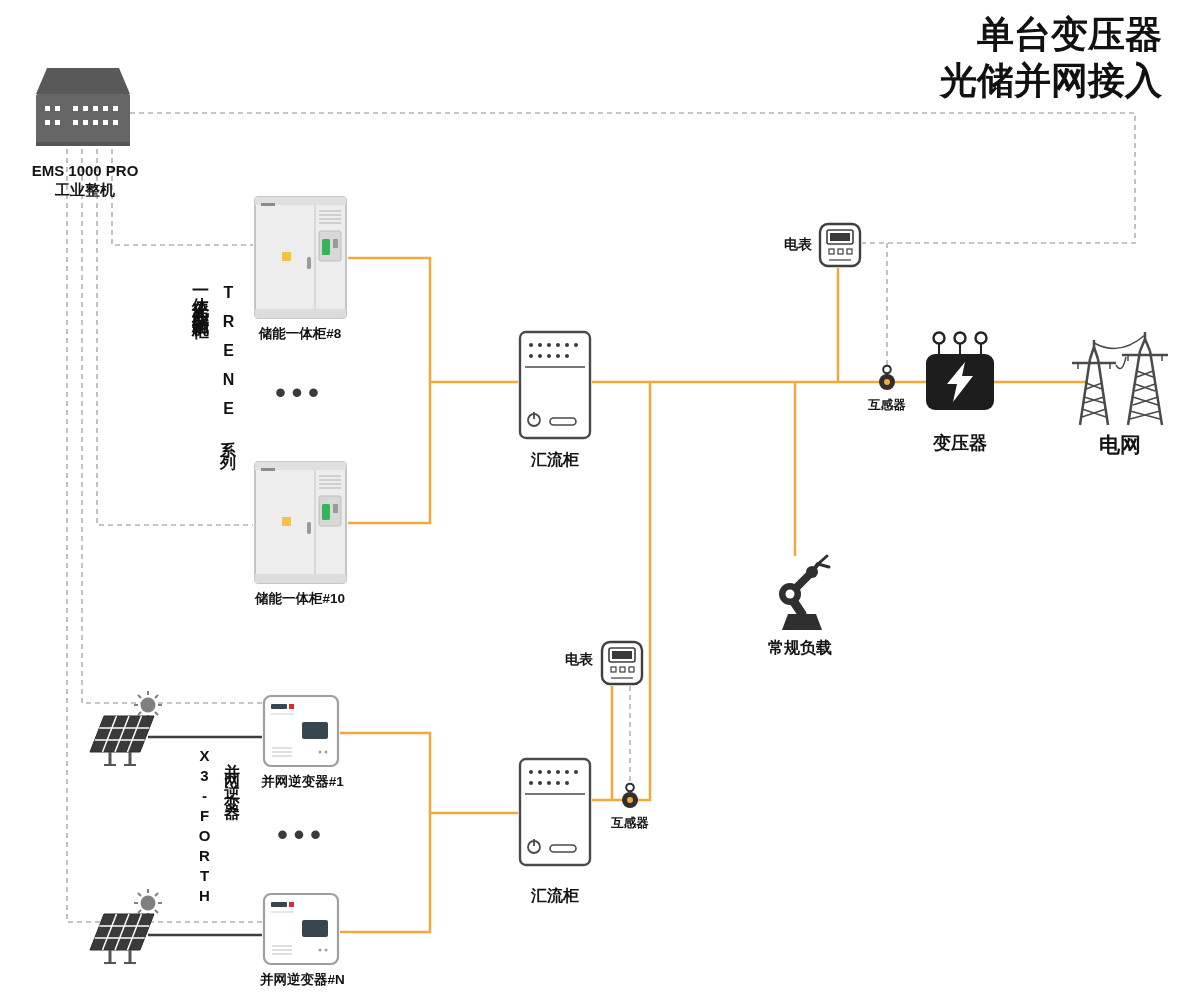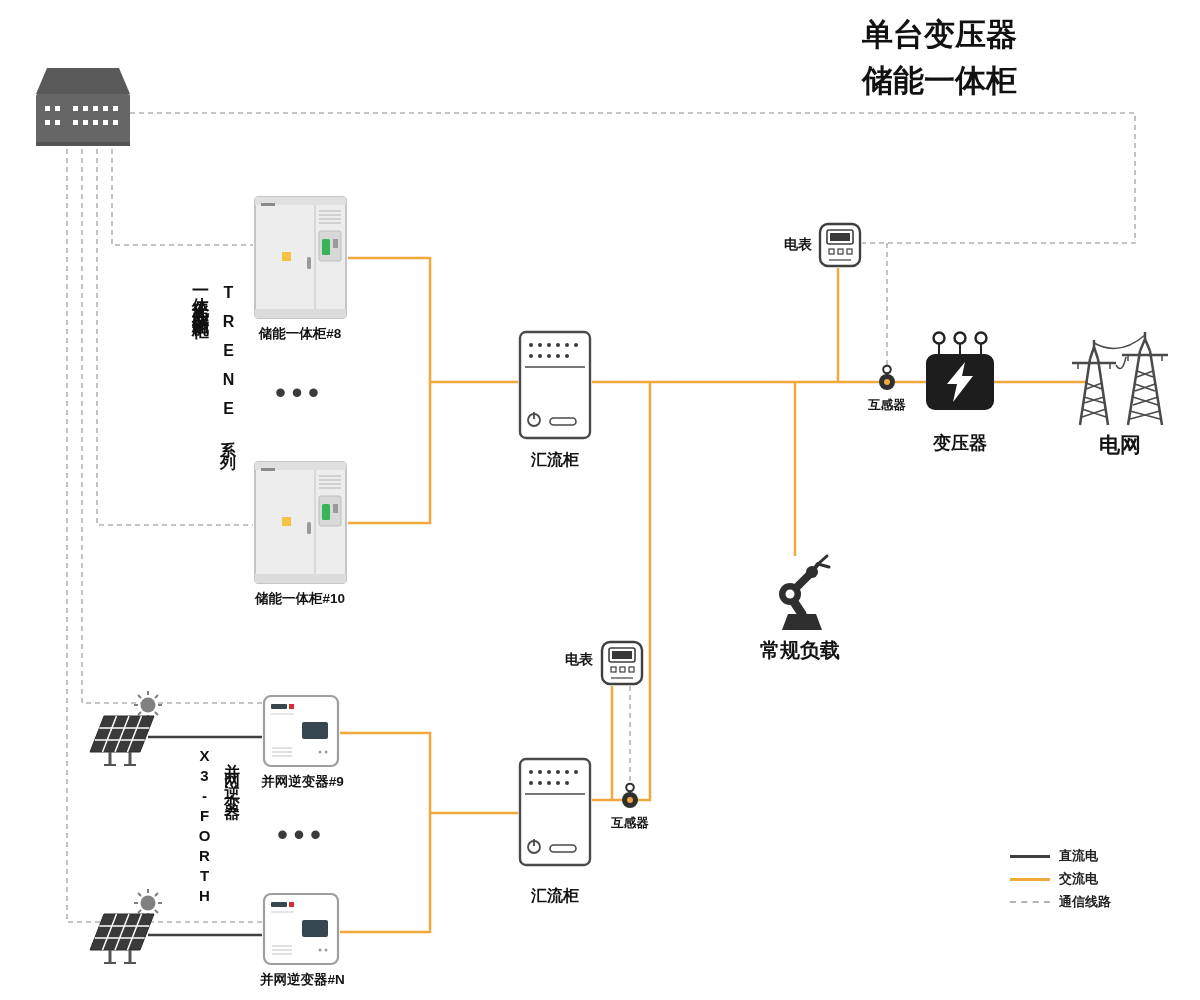--- a/index.html
+++ b/index.html
@@ -3,21 +3,21 @@
 <meta charset="utf-8">
 <style>
   html,body{margin:0;padding:0;background:#fff;}
   #canvas{
     position:relative;width:1200px;height:1000px;background:#fff;overflow:hidden;
     font-family:"Liberation Sans","DejaVu Sans",sans-serif;color:#141414;
   }
   #wires{position:absolute;left:0;top:0;z-index:1;}
   .icon,.lbl,.vtext,.dots,.title,.legend{position:absolute;z-index:2;}
   .lbl{font-weight:700;color:#141414;text-align:center;line-height:1.25;}
-  .title{text-align:left;font-weight:700;font-size:31px;line-height:46px;color:#111;}
+  .title{text-align:right;font-weight:700;font-size:37px;line-height:46px;color:#111;}
   .vtext{writing-mode:vertical-rl;text-orientation:upright;font-weight:700;color:#111;}
   .dots{font-size:30px;line-height:30px;letter-spacing:6px;color:#3a3a3a;text-align:center;font-weight:700;}
   .legend{width:170px;}
   .legend-row{display:flex;align-items:center;height:16px;margin-bottom:7px;}
   .legend-sample{width:40px;height:0;margin-right:9px;}
   .legend-sample.dc{border-top:3px solid #3f3f3f;}
   .legend-sample.ac{border-top:3px solid #F2A93B;}
   .legend-sample.comm{border-top:2px dashed #b3b3b3;}
   .legend-label{font-size:13px;font-weight:600;color:#222;}
 </style>
@@ -52,21 +52,21 @@
       <path d="M838,268 V382"></path>
       <path d="M592,800 H650 V382"></path>
       <path d="M340,733 H430 V932 H340"></path>
       <path d="M430,813 H518"></path>
       <path d="M612,686 V800"></path>
     </g>
   </svg>
 
   <div class="title" style="top:12px;right:38px;width:300px;">
     <div>单台变压器</div>
-    <div>储能一体柜</div>
+    <div>光储并网接入</div>
   </div>
 
   <svg class="icon" style="left:33px;top:64px;" width="100" height="92" viewBox="0 0 100 92">
     <polygon points="14,4 86,4 97,30 3,30" fill="#595959"></polygon>
     <rect x="3" y="30" width="94" height="52" rx="2" fill="#666666"></rect>
     <rect x="3" y="78" width="94" height="4" fill="#555555"></rect>
     <g fill="#ffffff">
       <rect x="12" y="42" width="5" height="5"></rect>
         <rect x="22" y="42" width="5" height="5"></rect>
       <rect x="40" y="42" width="5" height="5"></rect>
@@ -76,20 +76,24 @@
         <rect x="80" y="42" width="5" height="5"></rect>
       <rect x="12" y="56" width="5" height="5"></rect>
         <rect x="22" y="56" width="5" height="5"></rect>
       <rect x="40" y="56" width="5" height="5"></rect>
         <rect x="50" y="56" width="5" height="5"></rect>
         <rect x="60" y="56" width="5" height="5"></rect>
         <rect x="70" y="56" width="5" height="5"></rect>
         <rect x="80" y="56" width="5" height="5"></rect>
     </g>
   </svg>
+  <div class="lbl" style="left:5px;top:162px;width:160px;font-size:15px;">
+    <div>EMS 1000 PRO</div>
+    <div>工业整机</div>
+  </div>
 
   <div class="vtext" style="left:189px;top:281px;font-size:17px;letter-spacing:3px;">一体化工商业储能机柜</div>
   <div class="vtext" style="left:217px;top:284px;font-size:16px;letter-spacing:12px;">TRENE系列</div>
 
   <svg class="icon" style="left:253px;top:195px;" width="95" height="125" viewBox="0 0 95 125">
     <rect x="2" y="2" width="91" height="121" rx="3" fill="#EDEDED" stroke="#b5b5b5" stroke-width="1.5"></rect>
     <rect x="2" y="2" width="91" height="8" fill="#e0e0e0"></rect>
     <rect x="8" y="8" width="14" height="3" fill="#8a8a8a"></rect>
     <line x1="62" y1="10" x2="62" y2="118" stroke="#c4c4c4" stroke-width="1"></line>
     <g stroke="#bdbdbd" stroke-width="1.2">
@@ -218,21 +222,21 @@
       <path d="M58,18 L69,21" stroke-width="3"></path>
       <line x1="52" y1="26" x2="58" y2="18" stroke-width="4"></line>
       <line x1="30" y1="48" x2="52" y2="26" stroke-width="8"></line>
       <line x1="42" y1="68" x2="30" y2="50" stroke-width="9"></line>
     </g>
     <circle cx="52" cy="26" r="6" fill="#2f2f2f"></circle>
     <circle cx="30" cy="48" r="11" fill="#2f2f2f"></circle>
     <circle cx="30" cy="48" r="4.5" fill="#ffffff"></circle>
     <polygon points="22,84 62,84 56,68 28,68" fill="#2f2f2f"></polygon>
   </svg>
-  <div class="lbl" style="left:755px;top:638px;width:90px;font-size:20px;">常规负载</div>
+  <div class="lbl" style="left:755px;top:638px;width:90px;font-size:16px;">常规负载</div>
 
   <svg class="icon" style="left:600px;top:640px;" width="44" height="46" viewBox="0 0 44 46">
     <rect x="2" y="2" width="40" height="42" rx="8" fill="#ffffff" stroke="#3f3f3f" stroke-width="2.4"></rect>
     <rect x="9" y="8" width="26" height="14" rx="2" fill="#ffffff" stroke="#3f3f3f" stroke-width="1.6"></rect>
     <rect x="12" y="11" width="20" height="8" fill="#3a3a3a"></rect>
     <g fill="none" stroke="#3f3f3f" stroke-width="1.2">
       <rect x="11" y="27" width="5" height="5"></rect>
         <rect x="20" y="27" width="5" height="5"></rect>
         <rect x="29" y="27" width="5" height="5"></rect>
       <line x1="11" y1="38" x2="33" y2="38"></line>
@@ -310,21 +314,21 @@
     <line x1="9" y1="20" x2="32" y2="20" stroke="#cfcfcf" stroke-width="1"></line>
     <rect x="40" y="28" width="26" height="17" rx="2" fill="#37474f"></rect>
     <g stroke="#d6d6d6" stroke-width="1.5">
         <line x1="10" y1="54" x2="30" y2="54"></line>
         <line x1="10" y1="58" x2="30" y2="58"></line>
         <line x1="10" y1="62" x2="30" y2="62"></line>
       </g>
     <circle cx="58" cy="58" r="1.5" fill="#9e9e9e"></circle>
       <circle cx="64" cy="58" r="1.5" fill="#9e9e9e"></circle>
   </svg>
-  <div class="lbl" style="left:230px;top:774px;width:145px;font-size:13.5px;">并网逆变器#9</div>
+  <div class="lbl" style="left:230px;top:774px;width:145px;font-size:13.5px;">并网逆变器#1</div>
 
   <div class="dots" style="left:272px;top:820px;width:60px;">•••</div>
 
   <svg class="icon" style="left:84px;top:888px;" width="85" height="85" viewBox="0 0 85 85">
     <g stroke="#808080" stroke-width="2" fill="none">
       <line x1="64" y1="5" x2="64" y2="1"></line>
         <line x1="64" y1="25" x2="64" y2="29"></line>
       <line x1="54" y1="15" x2="50" y2="15"></line>
         <line x1="74" y1="15" x2="78" y2="15"></line>
       <line x1="57" y1="8" x2="54" y2="5"></line>
@@ -360,28 +364,14 @@
     <g stroke="#d6d6d6" stroke-width="1.5">
         <line x1="10" y1="54" x2="30" y2="54"></line>
         <line x1="10" y1="58" x2="30" y2="58"></line>
         <line x1="10" y1="62" x2="30" y2="62"></line>
       </g>
     <circle cx="58" cy="58" r="1.5" fill="#9e9e9e"></circle>
       <circle cx="64" cy="58" r="1.5" fill="#9e9e9e"></circle>
   </svg>
   <div class="lbl" style="left:230px;top:972px;width:145px;font-size:13.5px;">并网逆变器#N</div>
 
-  <div class="legend" style="left:1010px;top:848px;">
-    <div class="legend-row">
-      <div class="legend-sample dc"></div>
-      <span class="legend-label">直流电</span>
-    </div>
-    <div class="legend-row">
-      <div class="legend-sample ac"></div>
-      <span class="legend-label">交流电</span>
-    </div>
-    <div class="legend-row">
-      <div class="legend-sample comm"></div>
-      <span class="legend-label">通信线路</span>
-    </div>
-  </div>
 
 </div>
 
 </body></html>

